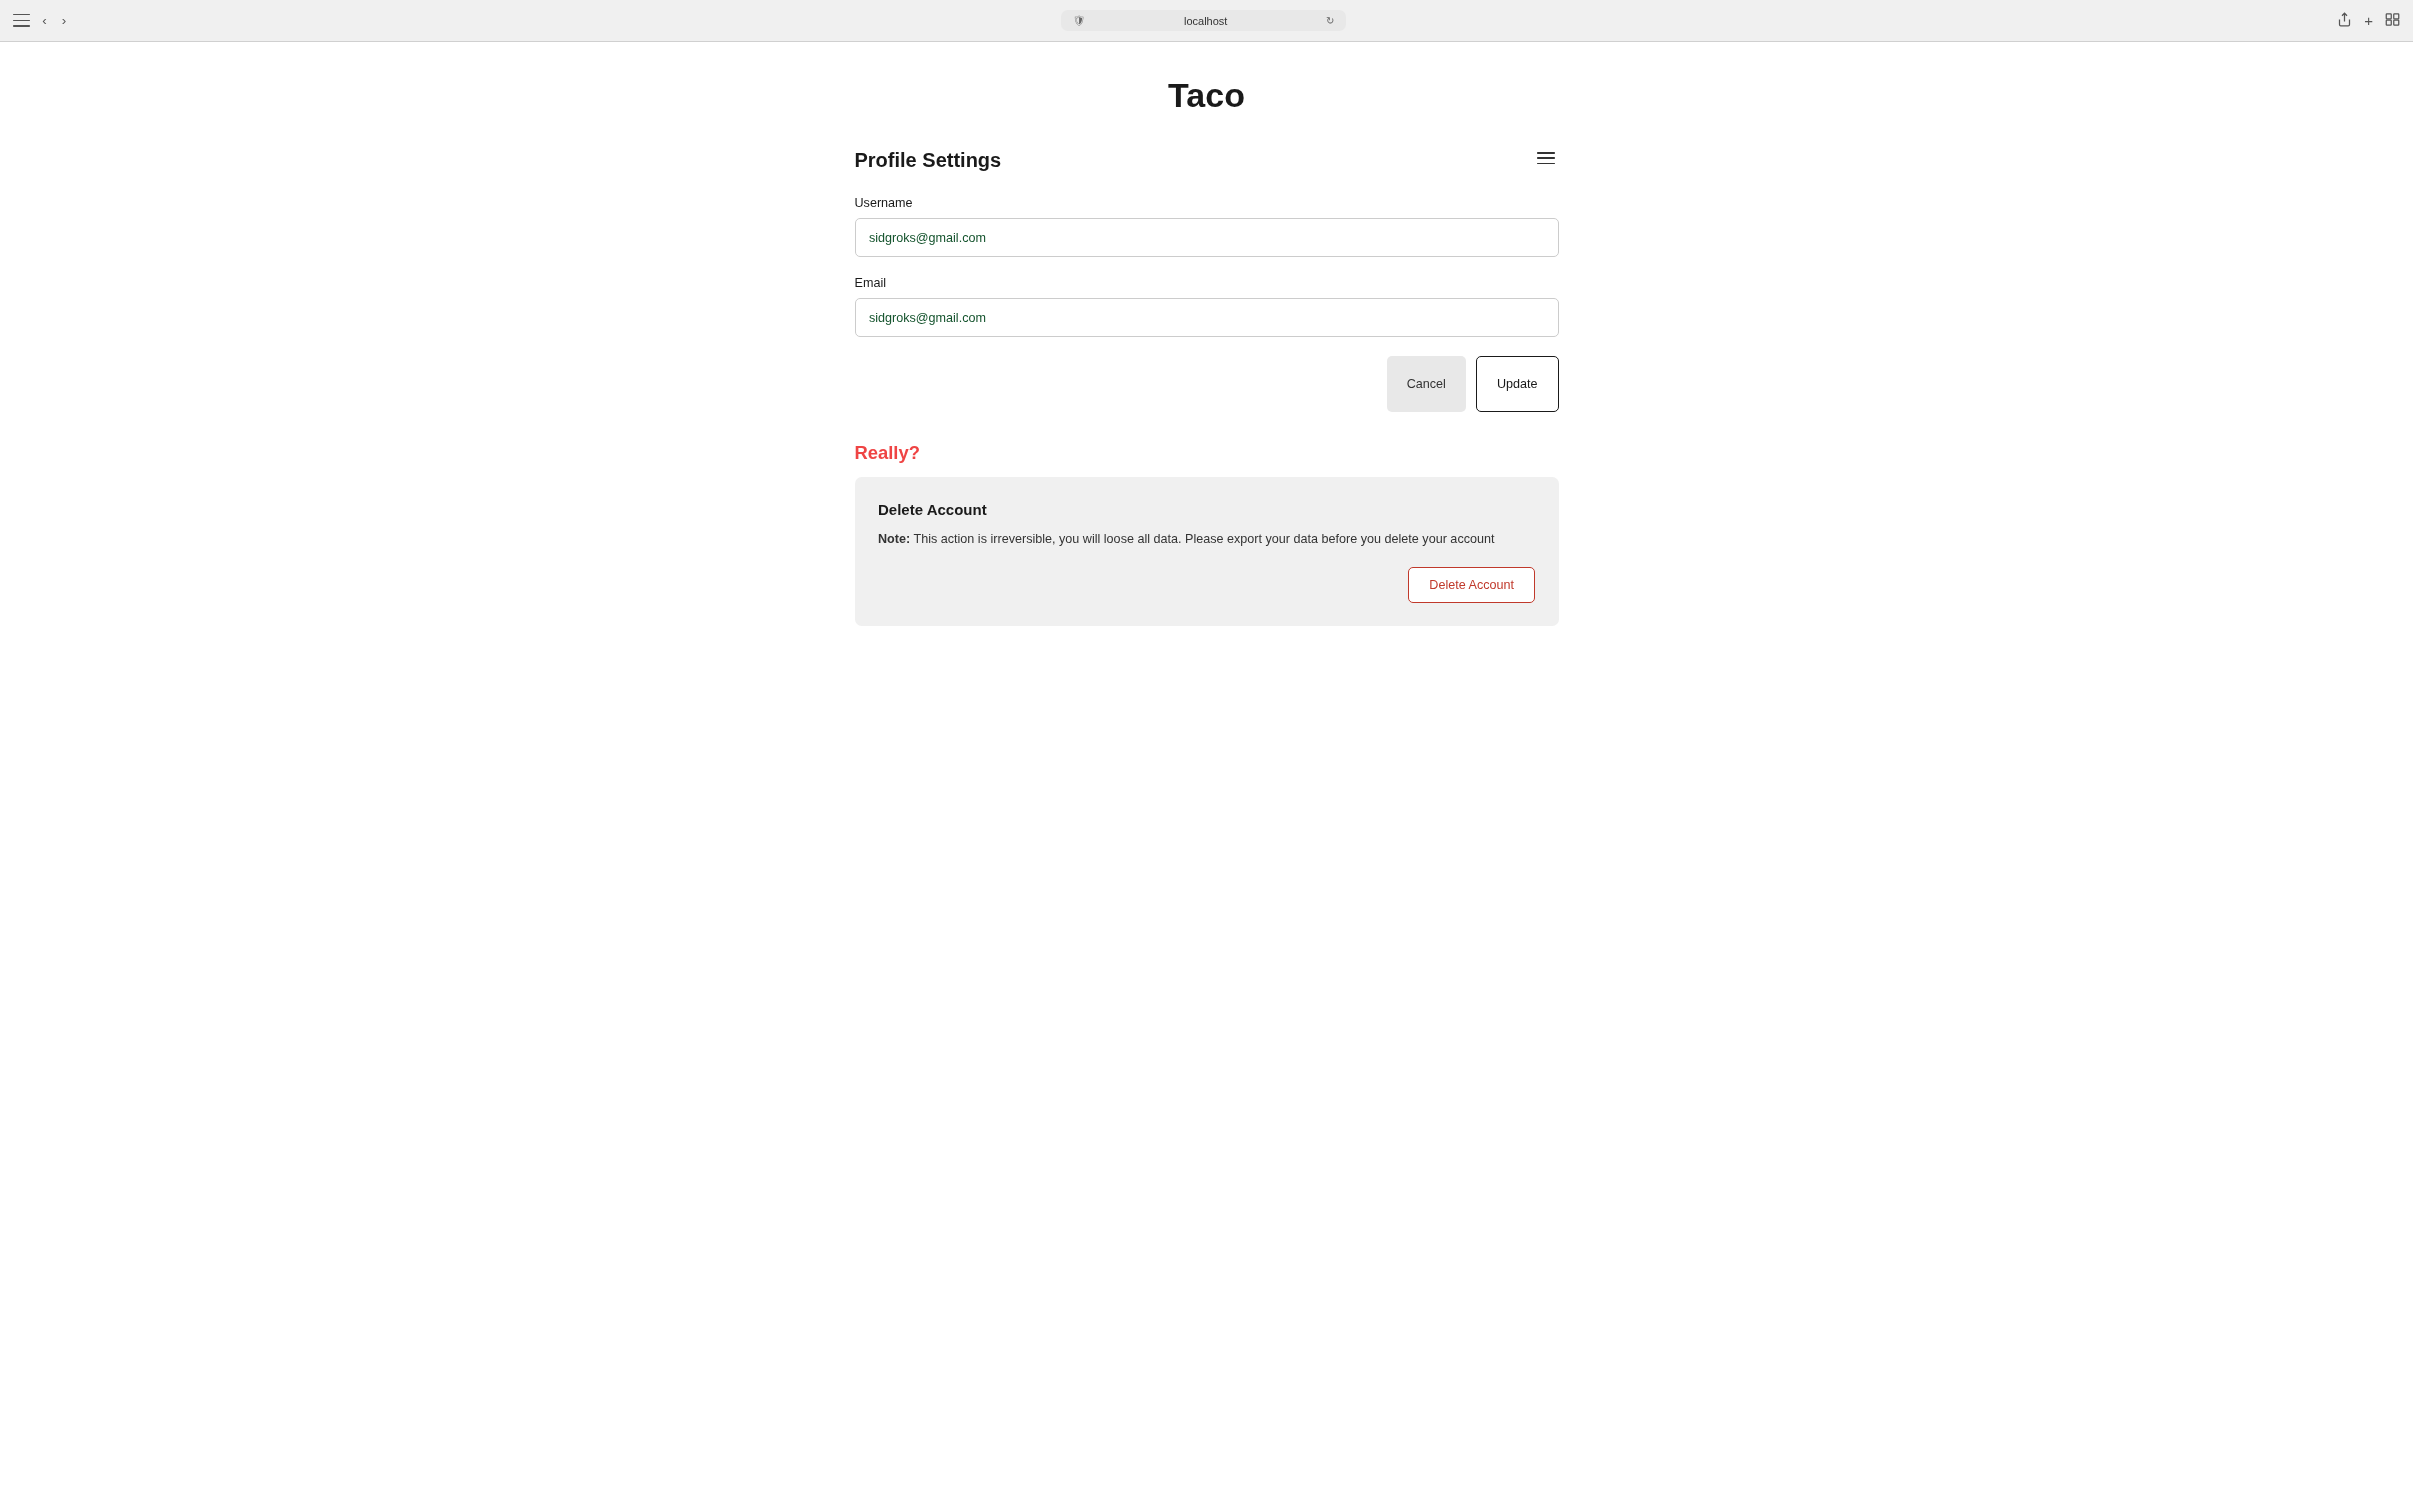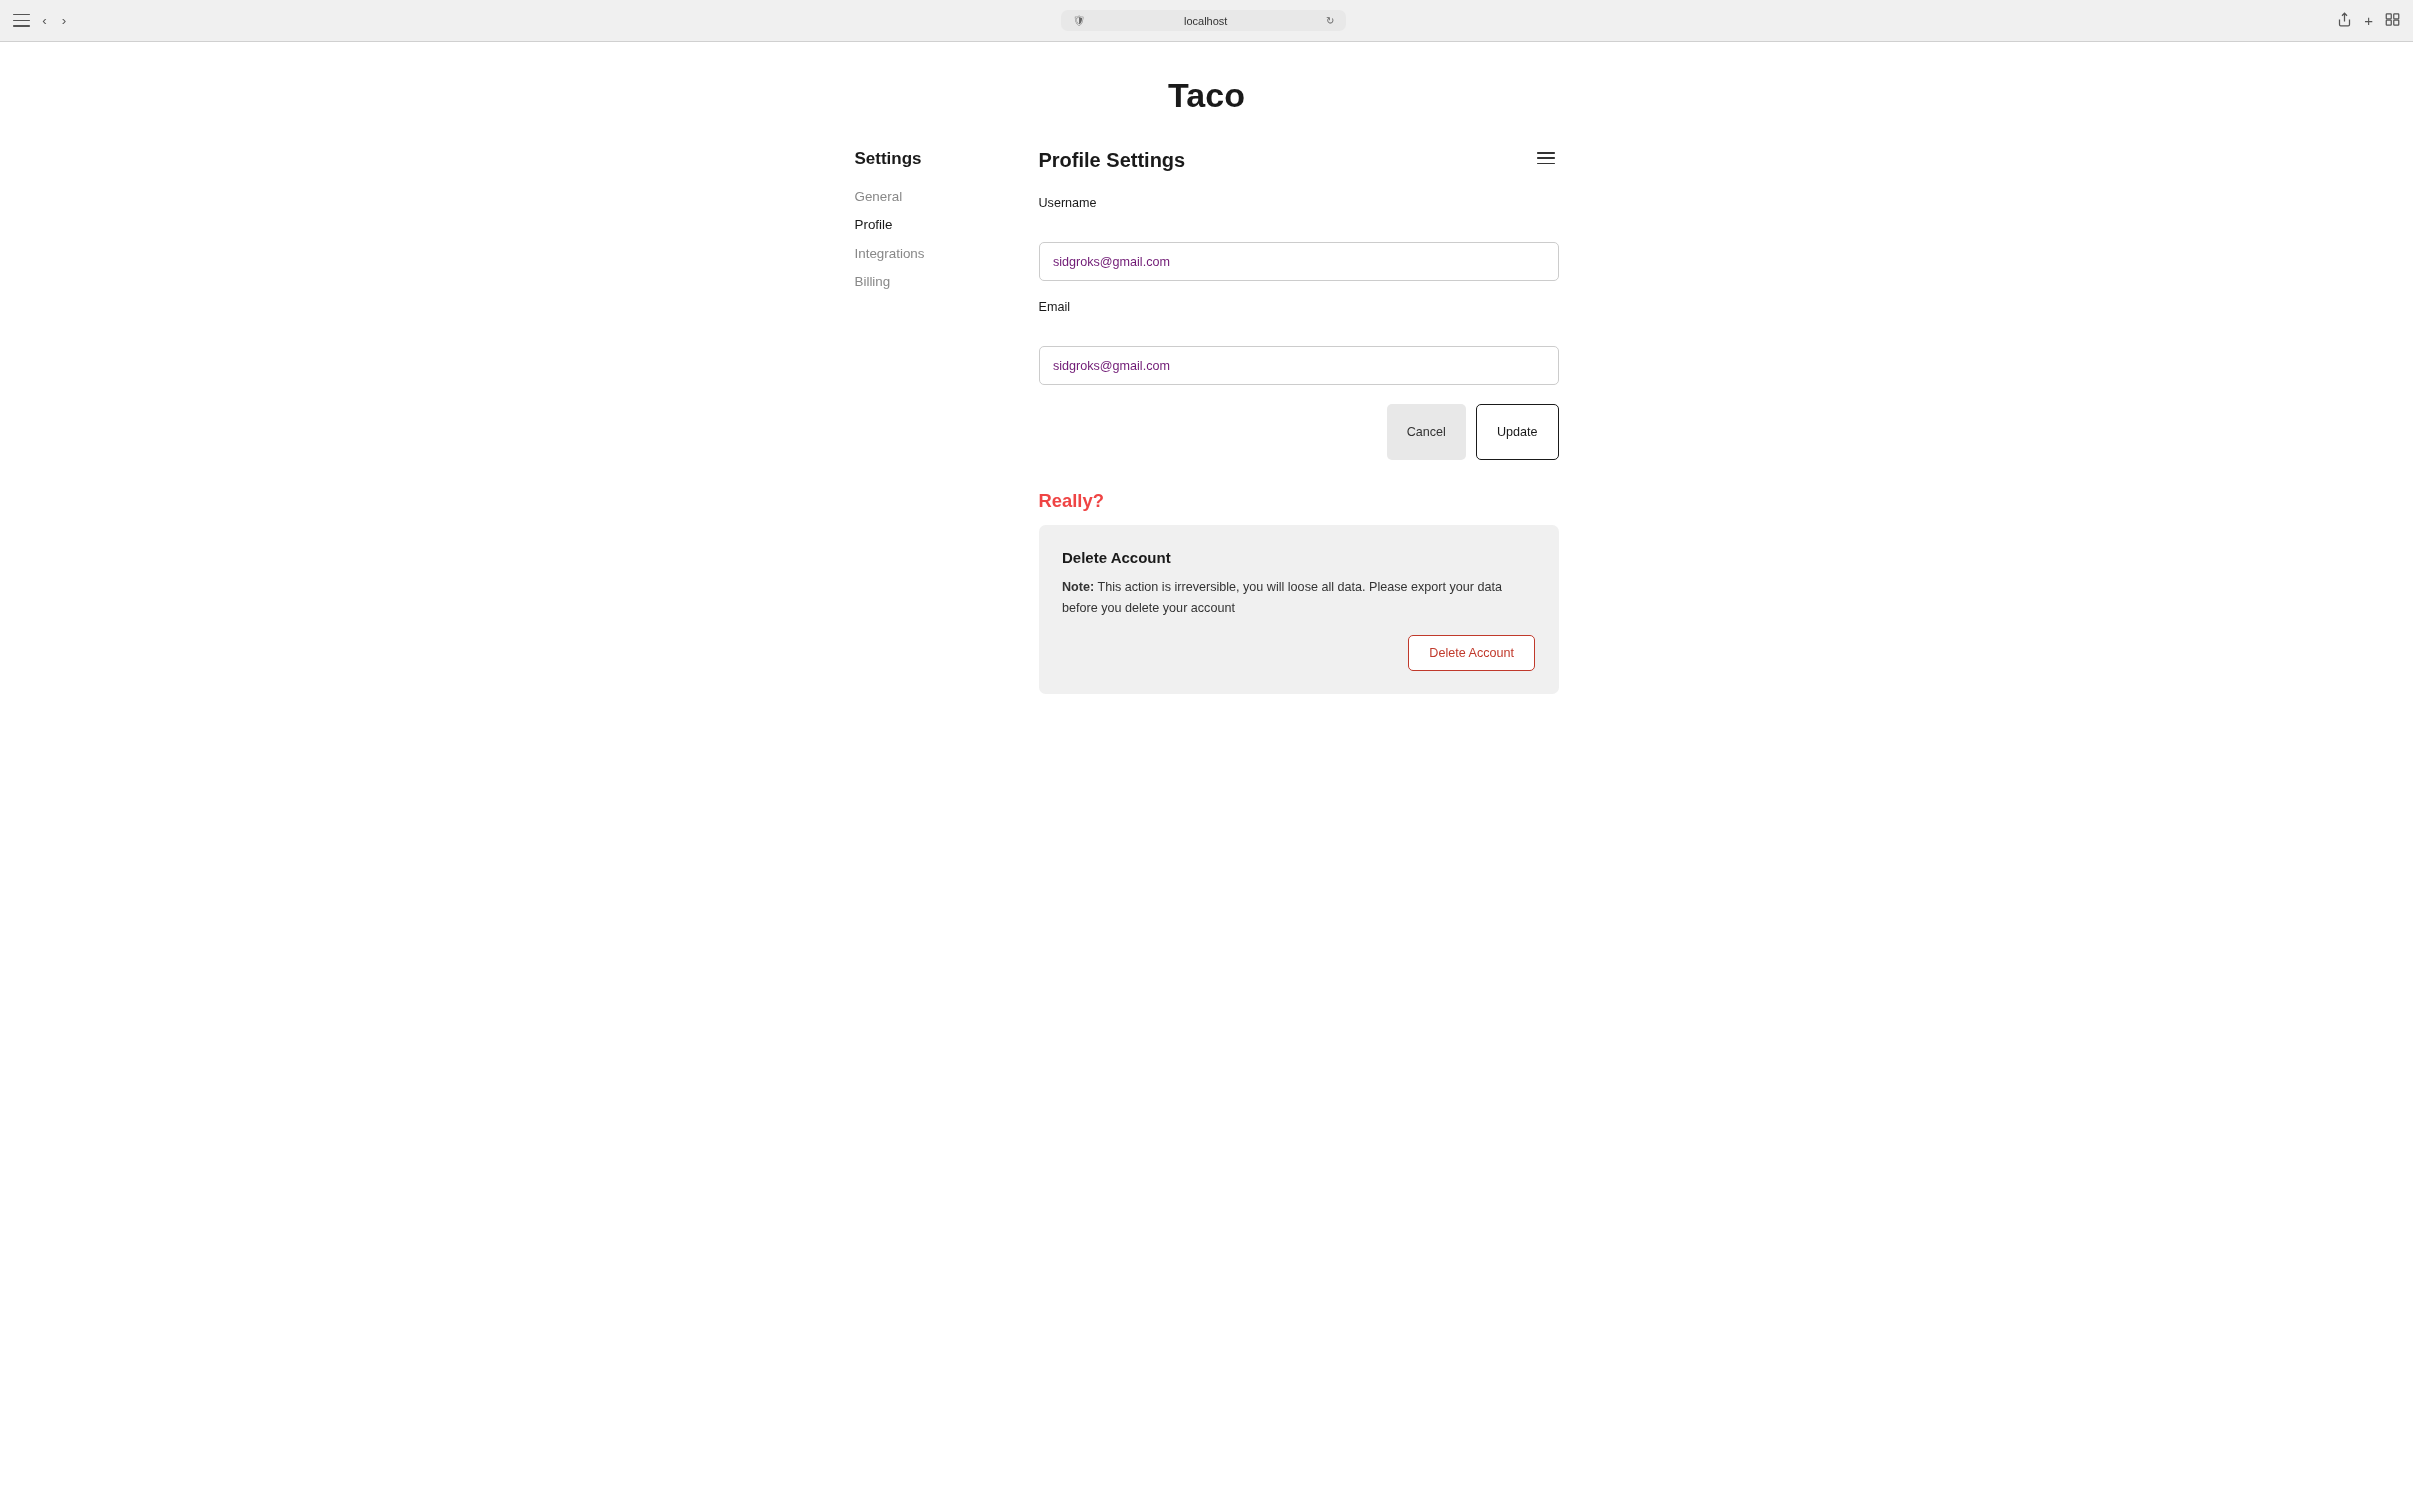--- a/index.html
+++ b/index.html
@@ -199,23 +199,22 @@
       margin-bottom: 8.4px;
     }
 
     .form-input {
       width: 100%;
       padding: 11.7px 13.4px;
       font-size: 12.6px;
       border: 0.8px solid #cccccc;
       border-radius: 5px;
       outline: none;
-      color: #701a75;
+      color: #14532d;
       background: #fff;
-      margin-top: 24px;
     }
 
     .form-actions {
       display: flex;
       justify-content: flex-end;
       gap: 10px;
       margin-bottom: 30px;
     }
 
     .btn-cancel {
@@ -329,29 +328,20 @@
     </button>
   </div>
 </div>
 
 <div class="page-content">
 
   <h1 class="app-title">Taco</h1>
 
   <div class="settings-container">
 
-    <aside class="settings-sidebar">
-      <h2 class="settings-title">Settings</h2>
-      <nav class="nav-items">
-        <a class="nav-item">General</a>
-        <a class="nav-item active">Profile</a>
-        <a class="nav-item">Integrations</a>
-        <a class="nav-item">Billing</a>
-      </nav>
-    </aside>
 
     <main class="main-content">
 
       <div class="hamburger-menu">
         <span></span>
         <span></span>
         <span></span>
       </div>
 
       <h2 class="page-section-title">Profile Settings</h2>

